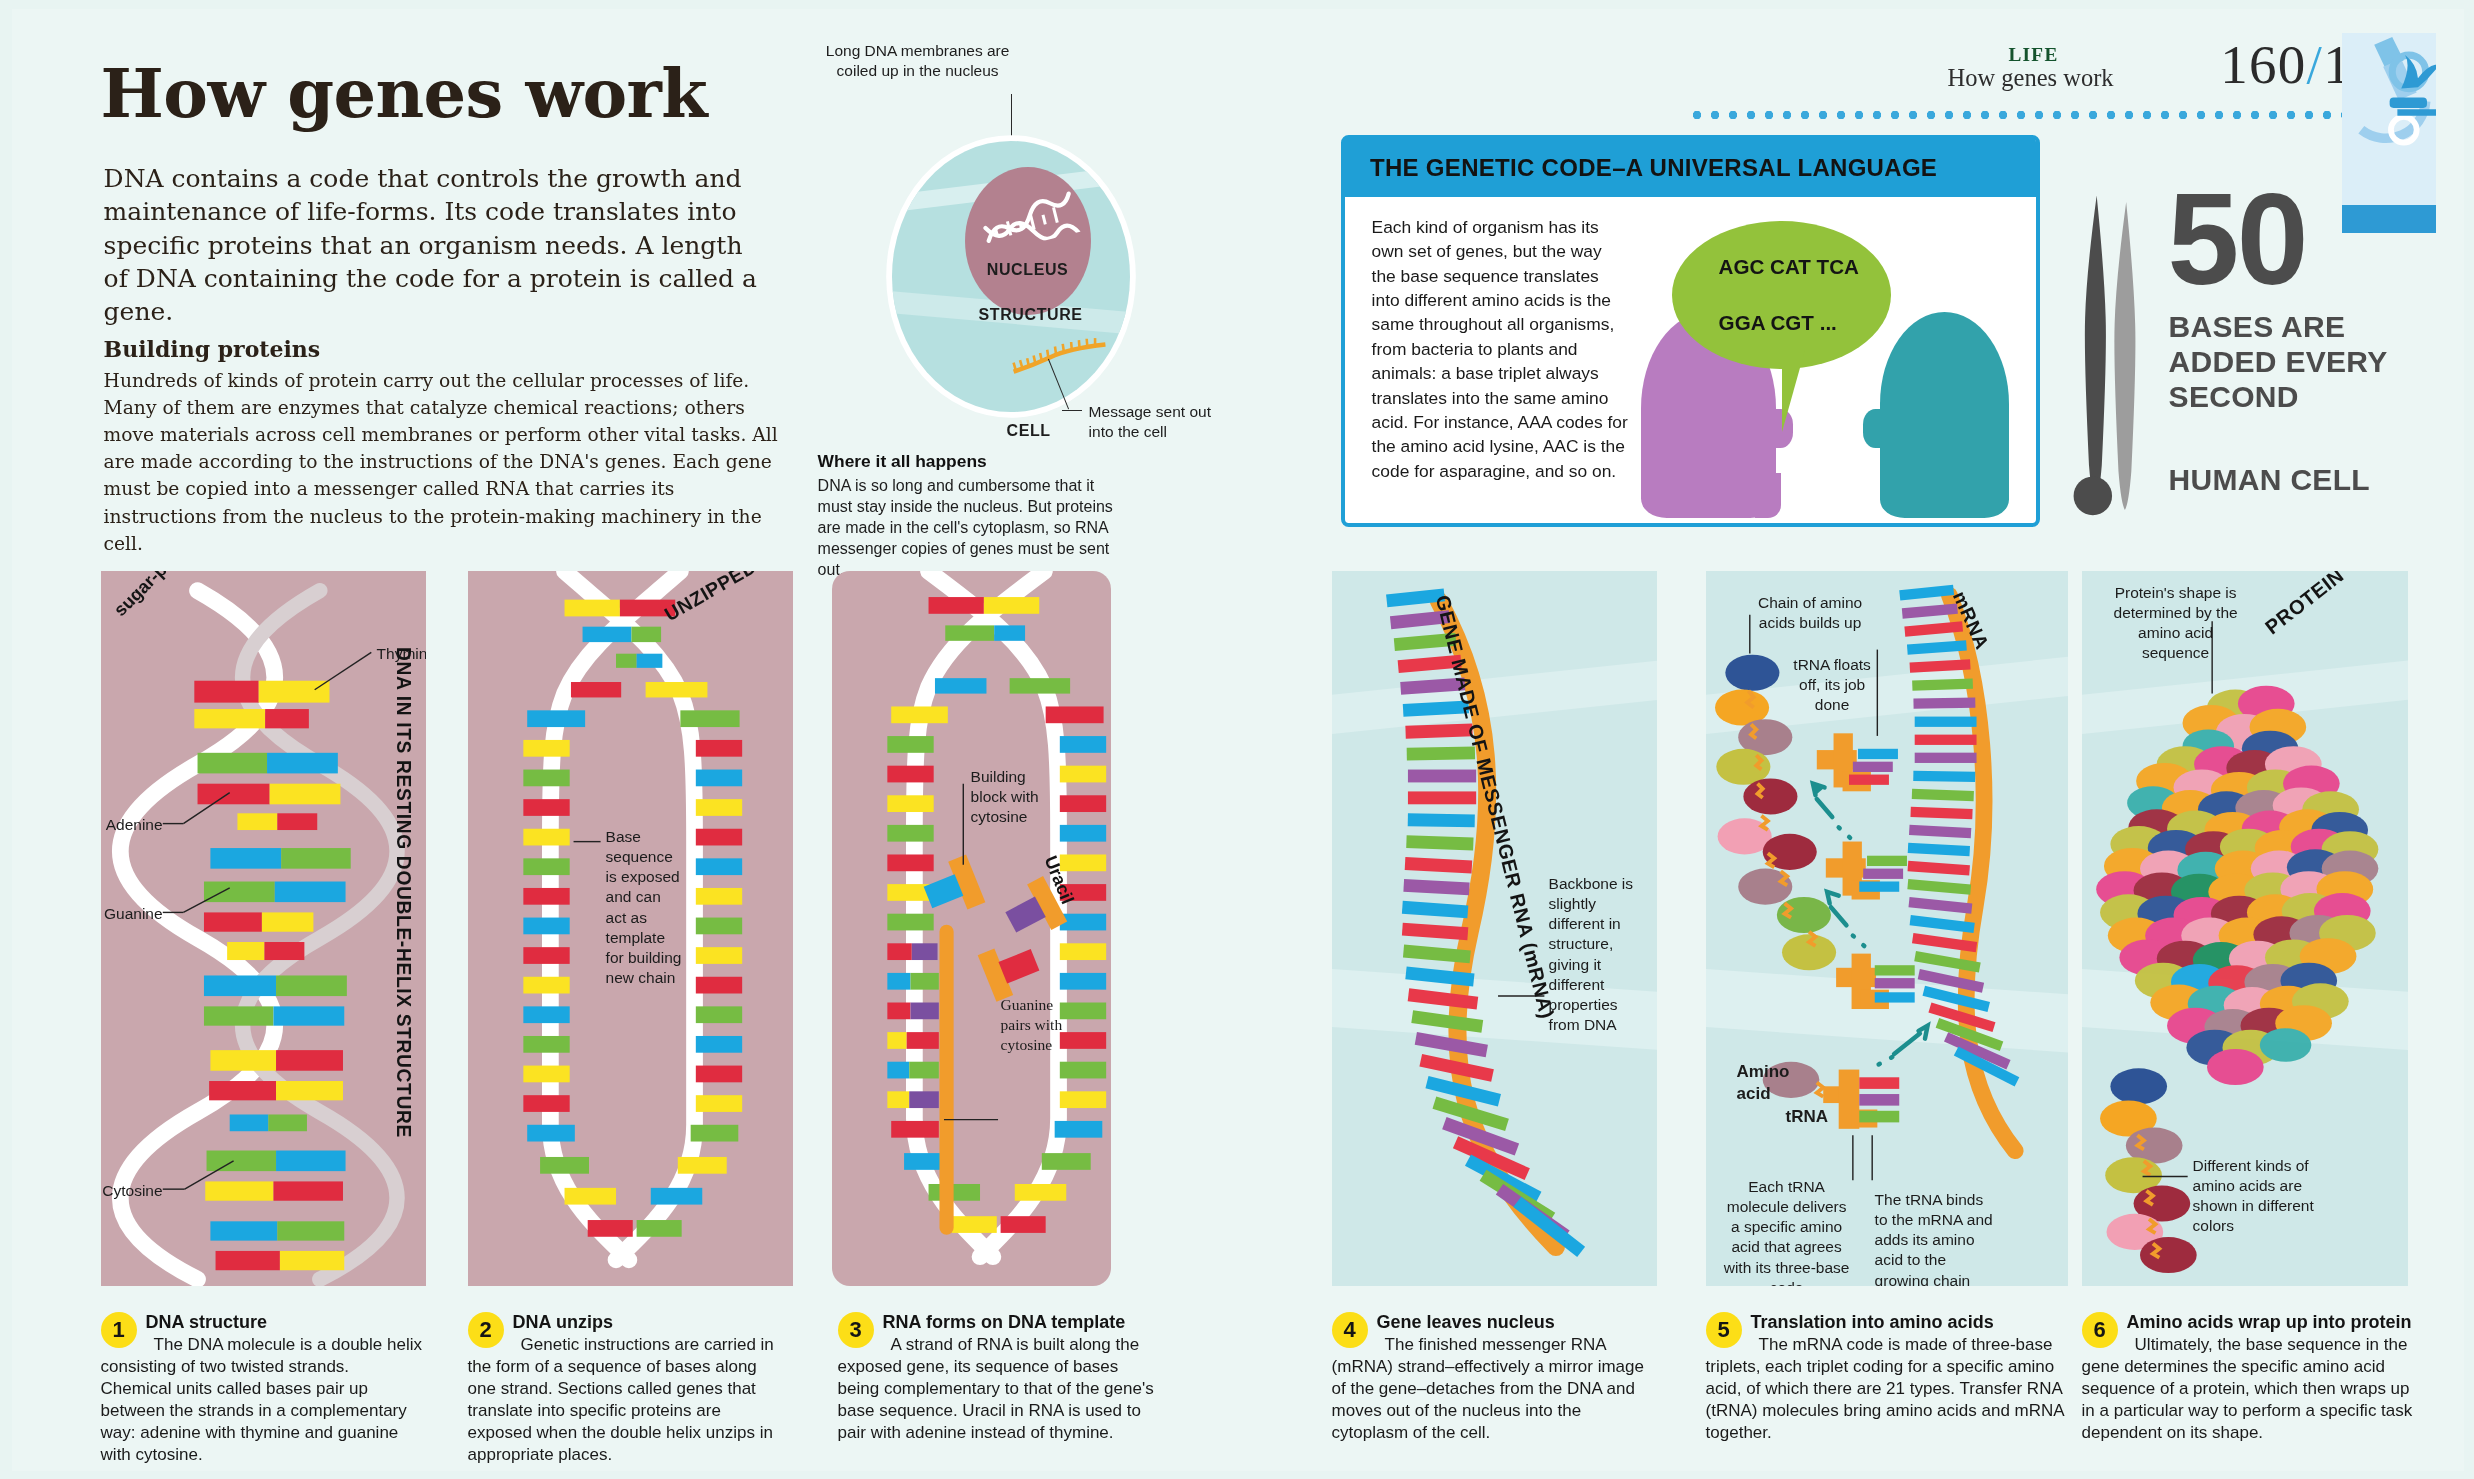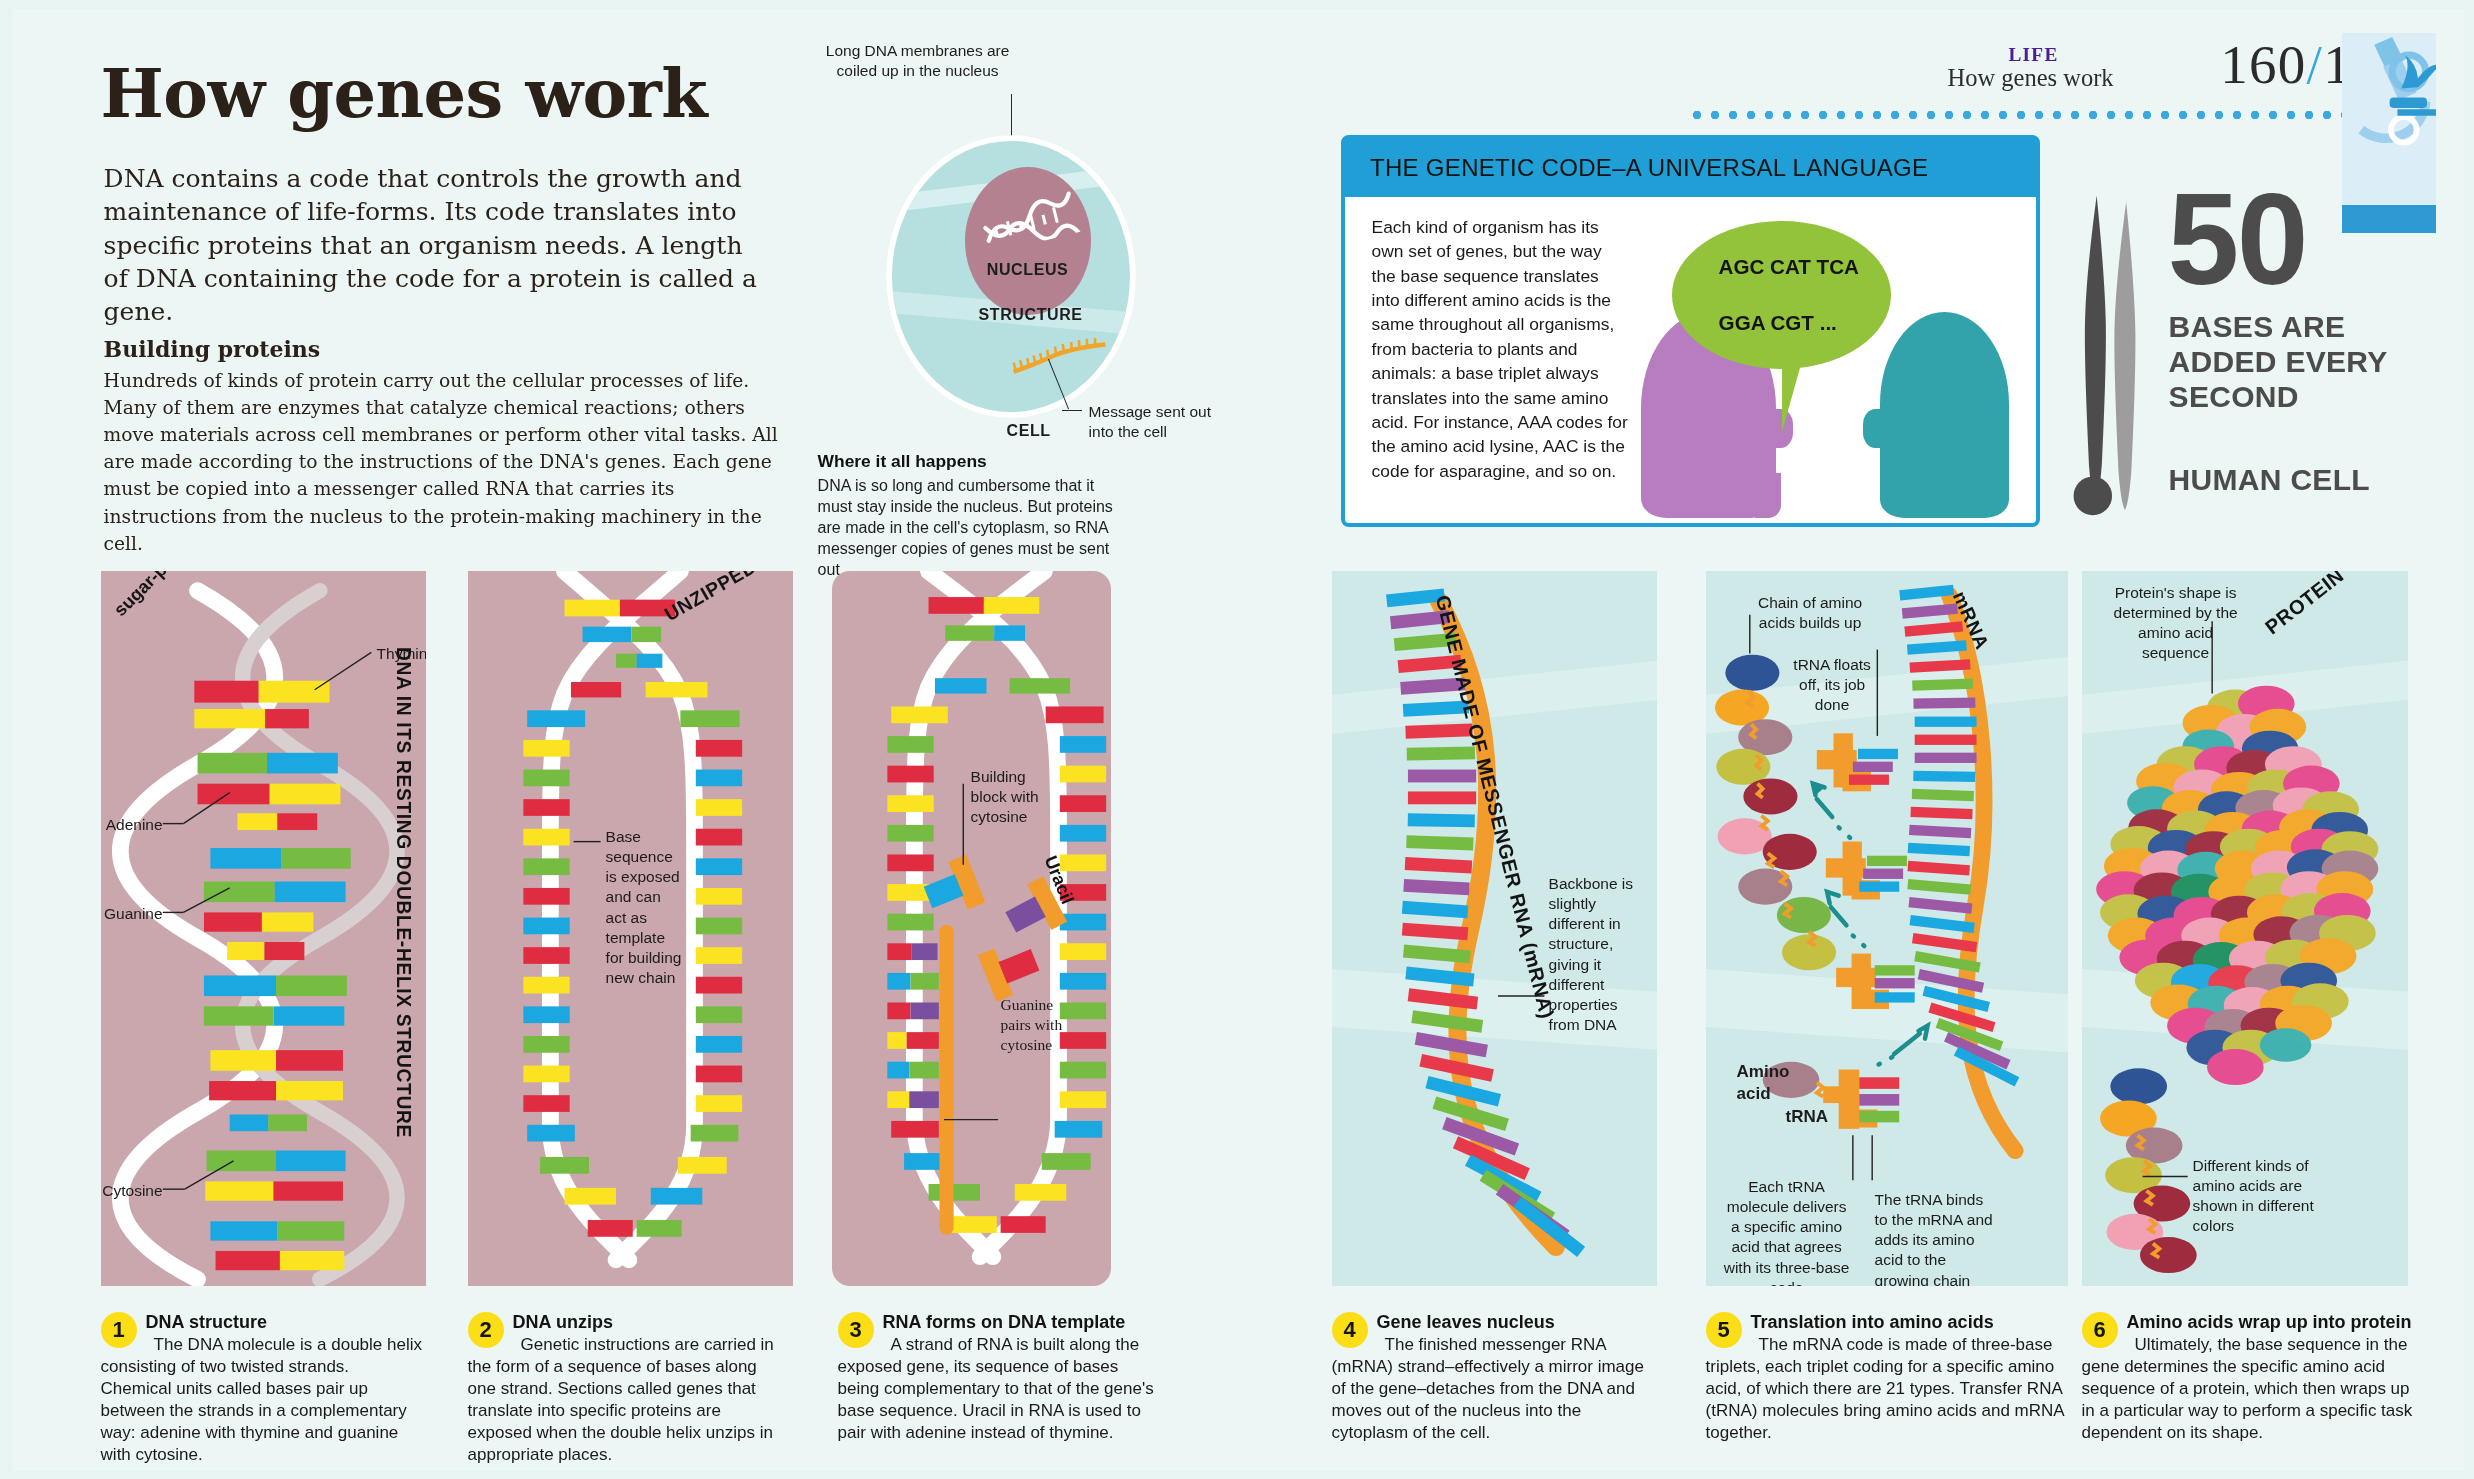--- a/index.html
+++ b/index.html
@@ -7,21 +7,21 @@
   body {
     width:2475px; height:1480px; position:relative; overflow:hidden;
     font-family:"Liberation Sans", sans-serif;
     background:#e9f4f2;
   }
   .page { position:absolute; inset:0; background:#e8f4f2; }
   .page-inner { position:absolute; left:11.6px; top:9px; width:2452px; height:1462px; background:#ecf6f4; }
 
   
   .hdr { position:absolute; left:1676px; top:32px; width:748px; height:77px; }
-  .hdr-life { position:absolute; right:377px; top:2.6px; font-family:"Liberation Serif",serif; font-weight:bold; font-size:19.3px; letter-spacing:1.3px; color:#4c1d95; }
+  .hdr-life { position:absolute; right:377px; top:2.6px; font-family:"Liberation Serif",serif; font-weight:bold; font-size:19.3px; letter-spacing:1.3px; color:#14532d; }
   .hdr-sub  { position:absolute; right:322px; top:23px; font-family:"Liberation Serif",serif; font-size:24.5px; color:#2d2d2d; white-space:nowrap;}
   .hdr-pages{ position:absolute; right:26px; top:-7.7px; font-family:"Liberation Serif",serif; font-size:55px; color:#2b2b2b; letter-spacing:1.3px;}
   .hdr-pages .slash { color:#3aa8dc; }
   .hdr-dots { position:absolute; left:0px; top:70px; width:722px; height:7.7px;
      background-image:radial-gradient(circle, #3aa8dc 42%, transparent 44%);
      background-size:18px 7.7px; background-repeat:repeat-x; }
 
   
   .badge { position:absolute; right:0px; top:-7.7px; width:94px; height:200px; background:#dbeef8; }
   .badge .bar { position:absolute; left:0; bottom:0; width:94px; height:28px; background:#2e9ad4; }
@@ -47,21 +47,21 @@
   .mrna-squiggle { position:absolute; left:193px; top:303px; width:97px; height:39px; }
   .leader { position:absolute; background:#2a2a2a; }
   .cell-note2 { position:absolute; left:271px; top:367px; width:129px; font-size:15.5px; line-height:1.28; color:#1d1d1d; }
   .where-h { position:absolute; left:0px; top:416px; font-weight:bold; font-size:17.4px; color:#111; }
   .where-p { position:absolute; left:0px; top:440px; width:309px; font-size:16px; line-height:1.32; color:#1d1d1d; }
 
   
   .gc { position:absolute; left:1329px; top:126px; width:699px; height:392px; border:4.5px solid #1f9fd6; border-radius:7.7px; background:#ffffff;}
   .gc-head { position:absolute; left:-0.6px; top:-0.6px; width:692px; height:59px; background:#1f9fd6; border-radius:3.9px 3.9px 0 0;
      display:flex; align-items:center; padding-left:26px; }
-  .gc-head span { color:#131313; font-weight:normal; font-size:24px; letter-spacing:0.3px; }
+  .gc-head span { color:#131313; font-weight:bold; font-size:24px; letter-spacing:0.3px; }
   .gc-text { position:absolute; left:27px; top:76px; width:258px; font-size:17.4px; line-height:1.40; color:#1a1a1a; }
   .head-purple { position:absolute; left:296px; top:173px; width:135px; height:206px; background:#b87cc0;
      border-radius:68px 68px 26px 26px / 97px 97px 19.3px 19.3px; }
   .head-purple .nose { position:absolute; right:-17px; top:97px; width:31px; height:39px; background:#b87cc0; border-radius:0 40% 40% 0; }
   .head-purple .chin { position:absolute; right:-5.2px; bottom:0px; width:26px; height:45px; background:#b87cc0; border-radius:0 0 13px 0; }
   .head-teal { position:absolute; left:535px; top:173px; width:129px; height:206px; background:#32a2ab;
      border-radius:68px 68px 26px 26px / 97px 97px 19.3px 19.3px; }
   .head-teal .nose { position:absolute; left:-17px; top:97px; width:31px; height:39px; background:#32a2ab; border-radius:40% 0 0 40%; }
   .bubble { position:absolute; left:327px; top:82px; width:219px; height:148px; background:#93c23b; border-radius:50%;
       display:flex; align-items:center; justify-content:center; }

